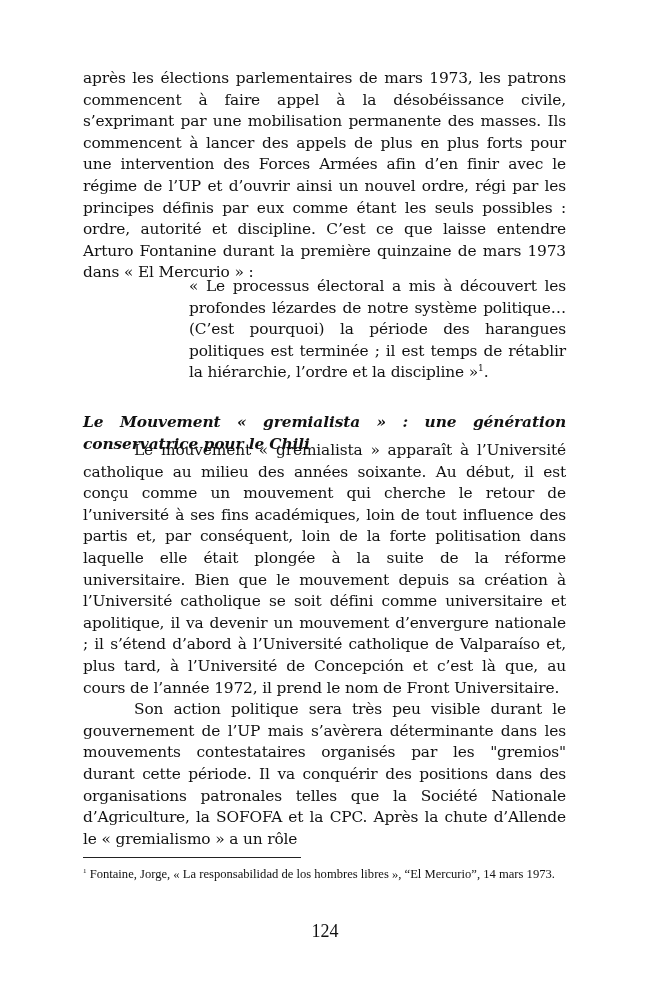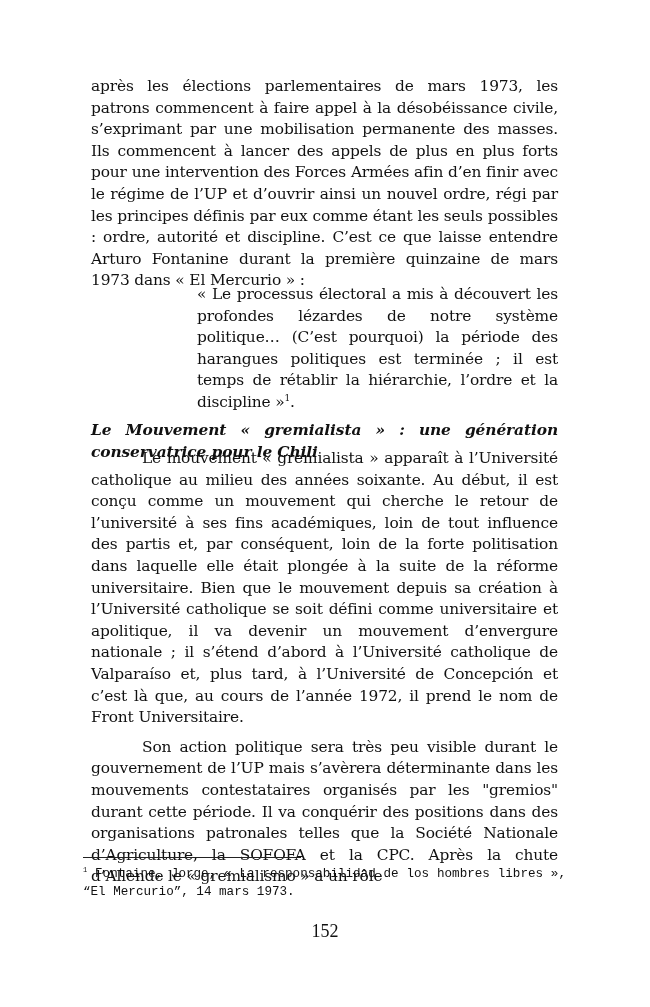--- a/index.html
+++ b/index.html
@@ -25,21 +25,21 @@
   .textblock {
     position: absolute;
     left: 83px;
     width: 483px;
     font-size: 15.4px;
     line-height: 21.6px;
     text-align: justify;
     letter-spacing: -0.15px;
   }
   .textblock p {
-    margin: 8px;
+    margin: 0;
   }
   #intro-block { top: 68px; }
   #quote-block {
     left: 189px;
     width: 377px;
     top: 276px;
   }
   #section-heading {
     top: 412px;
     font-weight: bold;
@@ -62,21 +62,21 @@
     border-top: 1px solid #222222;
   }
   .footnote {
     position: absolute;
     left: 83px;
     top: 865px;
     width: 483px;
     font-size: 12.6px;
     line-height: 18px;
     text-align: justify;
-    font-family: Liberation Mono, monospace;
+    font-family: Liberation Serif, serif;
   }
   .footnote .fn-mark {
     font-size: 7px;
     vertical-align: super;
     line-height: 0;
   }
   .page-number {
     position: absolute;
     left: 0;
     width: 650px;
@@ -109,15 +109,15 @@
     <p class="indent">Son action politique sera très peu visible durant le gouvernement de l’UP mais s’avèrera déterminante dans les mouvements contestataires organisés par les "gremios" durant cette période. Il va conquérir des positions dans des organisations patronales telles que la Société Nationale d’Agriculture, la SOFOFA et la CPC. Après la chute d’Allende le « gremialismo » a un rôle</p>
   </div>
 
   <div class="footnote-rule"></div>
 
   <div class="footnote">
     <span class="fn-mark">1</span>
     <span>Fontaine, Jorge, « La responsabilidad de los hombres libres », “El Mercurio”, 14 mars 1973.</span>
   </div>
 
-  <div class="page-number">152</div>
+  <div class="page-number">124</div>
 
 </div>
 
 </body></html>

